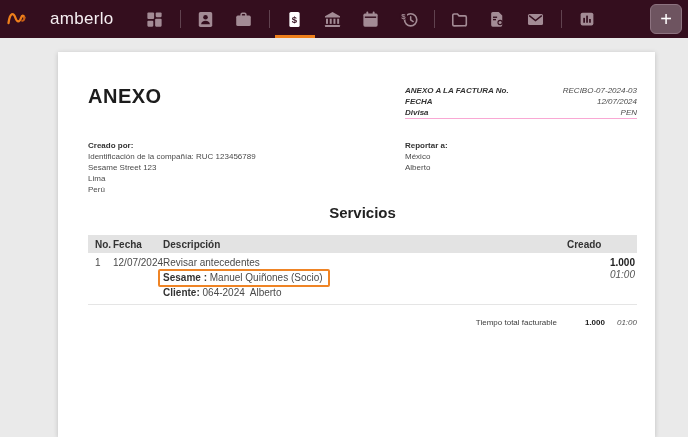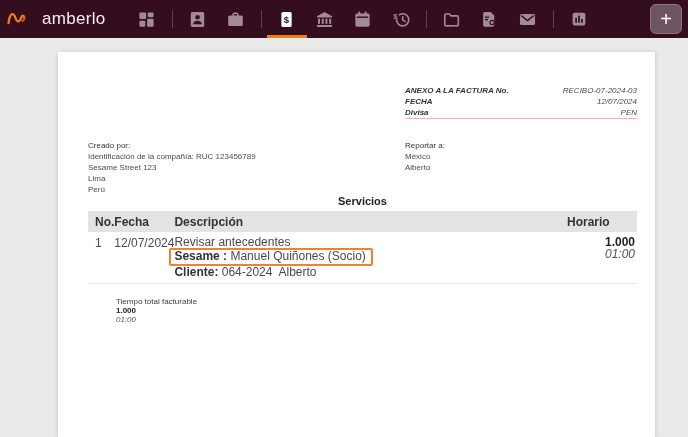--- a/index.html
+++ b/index.html
@@ -2,21 +2,21 @@
 <html><head>
 <meta charset="utf-8">
 <style>
   * { margin:0; padding:0; box-sizing:border-box; }
   html,body { width:688px; height:437px; overflow:hidden; }
   body { font-family:"Liberation Sans", sans-serif; background:#eaeaea; position:relative; }
 
   
   .app-header { position:absolute; top:0; left:0; width:688px; height:38px; background:#340e1e;
                 display:flex; align-items:center; }
-  .logo { display:flex; align-items:center; gap:12px; margin-left:6px; cursor:pointer; }
+  .logo { display:flex; align-items:center; gap:20px; margin-left:6px; cursor:pointer; }
   .logo-text { color:#f5eef1; font-size:17px; font-weight:400; letter-spacing:.3px; }
   .toolbar { display:flex; align-items:center; margin-left:22px; height:38px; }
   .icon-btn { position:relative; width:24px; height:38px; display:flex; align-items:center; justify-content:center;
               background:none; border:none; color:#a38b95; cursor:pointer; margin:0 7px; }
   .icon-btn svg { display:block; }
   .icon-btn.active { color:#ffffff; }
   .active-underline { position:absolute; bottom:0; left:-8px; width:40px; height:3px; background:#ee7f1b; }
   .vdiv { width:1px; height:18px; background:rgba(255,255,255,.22); margin:0 6px; }
   .plus-btn { position:absolute; right:6px; top:4px; width:32px; height:30px; border-radius:6px;
               background:#6e5460; border:1px solid #8d7380; color:#fff; font-size:20px; line-height:26px;
@@ -28,42 +28,42 @@
 
   .title-row { display:flex; align-items:flex-start; }
   .doc-title { font-size:20px; font-weight:bold; color:#1c1c1c; letter-spacing:.5px; }
   .meta-block { margin-left:auto; width:232px; border-bottom:1px solid #f9a8d4; padding-bottom:0;font-style:italic; }
   .meta-row { display:flex; justify-content:space-between; font-size:8px; line-height:11px; }
   .meta-label { font-weight:bold; color:#333; }
   .meta-value { color:#4a4a4a; }
 
   .parties { display:flex; margin-top:21px; font-size:8px; line-height:11px; }
   .party-left { width:317px; }
-  .party-label { font-weight:normal; color:#333; }
+  .party-label { font-weight:bold; color:#333; }
   .party-line { color:#4a4a4a; }
   .party-right { flex:1; }
 
-  .services-heading { text-align:center; font-weight:bold; font-size:11px; color:#222; }
-
-  table.services { width:100%; border-collapse:collapse; margin-top:4px; font-size:12px; }
+  .services-heading { text-align:center; font-weight:bold; font-size:15px; color:#222; margin-top:9px; }
+
+  table.services { width:100%; border-collapse:collapse; margin-top:14px; font-size:10px; }
   table.services th { background:#e3e3e3; font-weight:bold; color:#333; text-align:left;
                       padding:3.5px 0 3.5px 0; }
   th.col-no, td.cell-no { width:25px; padding-left:7px !important; }
   th.col-fecha, td.cell-fecha { width:45px; }
   th.col-horario, td.cell-horario { width:70px; text-align:right; padding-right:2px !important; }
   table.services td { vertical-align:top; padding-top:4px; padding-bottom:5px; border-bottom:1px solid #e5e5e5; color:#4a4a4a; }
   .desc-line { line-height:12px; }
   .persona-box { display:inline-block; border:2px solid #ef8425; border-radius:2px; padding:1px 5px 2px 3px;
                  margin:0 0 0 -5px; line-height:11px; }
   .lbl-bold { font-weight:bold; color:#333; }
   .hours-val { font-weight:bold; color:#222; display:block; line-height:12px; }
   .duration-val { font-style:italic; color:#555; display:block; line-height:12px; }
   .pre { white-space:pre-wrap; }
 
-  .total-row { display:flex; justify-content:flex-end; align-items:baseline; margin-top:13px; font-size:8px;flex-direction:column; }
+  .total-row { display:flex; justify-content:flex-end; align-items:baseline; margin-top:13px; font-size:8px; }
   .total-label { color:#3c3c3c; }
   .total-hours { font-weight:bold; color:#222; margin-left:28px; }
   .total-duration { font-style:italic; color:#555; margin-left:12px; }
 </style>
 </head>
 <body>
 
 <header class="app-header">
   <div class="logo">
     <span>
@@ -193,20 +193,21 @@
       </span>
     </button>
   </nav>
 
   <button class="plus-btn">+</button>
 </header>
 
 <main class="page">
 
   <div class="title-row">
+    <h1 class="doc-title">ANEXO</h1>
 
     <div class="meta-block">
       <div class="meta-row">
         <span class="meta-label">ANEXO A LA FACTURA No.</span>
         <span class="meta-value">RECIBO-07-2024-03</span>
       </div>
       <div class="meta-row">
         <span class="meta-label">FECHA</span>
         <span class="meta-value">12/07/2024</span>
       </div>
@@ -233,21 +234,21 @@
   </div>
 
   <h2 class="services-heading">Servicios</h2>
 
   <table class="services">
     <thead>
       <tr>
         <th class="col-no">No.</th>
         <th class="col-fecha">Fecha</th>
         <th class="col-desc">Descripción</th>
-        <th class="col-horario">Horario</th>
+        <th class="col-horario">Creado</th>
       </tr>
     </thead>
     <tbody>
       <tr>
         <td class="cell-no">1</td>
         <td class="cell-fecha">12/07/2024</td>
         <td class="cell-desc">
           <div class="desc-line">Revisar antecedentes</div>
           <div class="desc-line">
             <span class="persona-box"><span class="lbl-bold">Sesame :</span><span class="pre"> Manuel Quiñones (Socio)</span></span>

